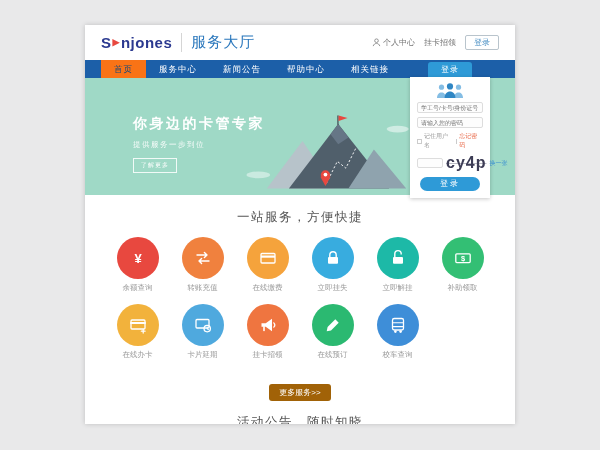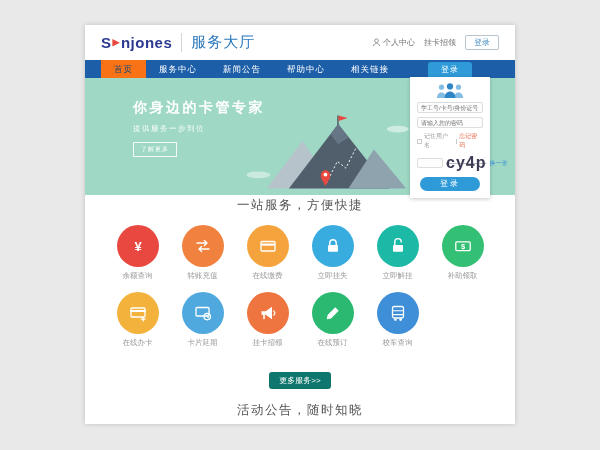--- a/index.html
+++ b/index.html
@@ -19,21 +19,21 @@
   .hdr-login-btn { border: 1px solid #b9c4cc; border-radius: 2px; padding: 1px 8px; color: #4a90c4; cursor: pointer; }
 
   
   .nav { height: 18px; display: flex; padding-left: 16px; font-size: 8.5px; position: relative; z-index: 1; }
   .nav-item { padding: 0 13px; line-height: 18px; color: #fff; cursor: pointer; letter-spacing: 1px; }
   .nav-item.active { background: #f97316; color: #17497c; }
 
   
   .hero { position: relative; height: 117px; }
   .hero-copy { position: absolute; left: 48px; top: 21px; color: #fff; z-index: 2; }
-  .hero-title { font-size: 14px; font-weight: bold; letter-spacing: 2.5px; }
+  .hero-title { font-size: 14px; font-weight: bold; letter-spacing: 2.5px; margin-top: 16px; }
   .hero-sub { font-size: 7.5px; margin-top: 7px; letter-spacing: 1.5px; opacity: .92; }
   .hero-cta { display: inline-block; margin-top: 8px; border: 1px solid rgba(255,255,255,.85);
               font-size: 6px; padding: 2px 7px; color: #fff; cursor: pointer; letter-spacing: 1px; }
   .hero-art { position: absolute; left: 158px; bottom: 0; z-index: 1; }
 
   
   .login-panel { position: absolute; right: 25px; top: -16px; width: 80px; z-index: 6; }
   .login-tab { width: 44px; height: 15px; margin: 0 auto; border-radius: 3px 3px 0 0;
                color: #fff; font-size: 8px; line-height: 15px; text-align: center; letter-spacing: 1px; cursor: pointer; }
   .login-box { background: #fff; box-shadow: 0 1px 4px rgba(0,0,0,.22); padding: 5px 7px 7px;
@@ -47,21 +47,21 @@
   .forgot { color: #e86a4a; cursor: pointer; }
   .cap-row { display: flex; align-items: center; gap: 3px; }
   .cap-row input { width: 26px; height: 10px; }
   .cap-img { font-weight: bold; font-size: 16px; color: #3c3c55;
              letter-spacing: 1px; text-decoration: line-through; text-decoration-color: rgba(60,60,85,.35); cursor: pointer; }
   .cap-refresh { font-size: 6px; color: #3a8fd0; cursor: pointer; white-space: nowrap; }
   .login-submit { height: 14px; border-radius: 8px; color: #fff; font-size: 8px; text-align: center;
                   line-height: 14px; width: 92%; margin: 1px auto 0; cursor: pointer; letter-spacing: 2px; }
 
   
-  .services { text-align: center; padding-top: 2px; }
+  .services { text-align: center; padding-top: 14px; }
   .sec-title { font-size: 12.5px; color: #555; font-weight: 500; letter-spacing: 1.5px; }
   .svc-grid { margin: 11px 20px 0; display: grid; grid-template-columns: repeat(6, 1fr); row-gap: 11px; }
   .svc { cursor: pointer; }
   .circle { width: 42px; height: 42px; border-radius: 50%; margin: 0 auto;
             display: flex; align-items: center; justify-content: center; }
   .svc-label { font-size: 7.5px; color: #999; margin-top: 4px; }
   .more-btn { display: inline-block; margin-top: 11px; color: #fff; font-size: 8px;
               padding: 3px 10px; border-radius: 3px; cursor: pointer; }
 
   
@@ -274,21 +274,21 @@
             <rect x="4.5" y="3.5" width="11" height="11.5" rx="1.8" stroke="#fff" stroke-width="1.3" fill="none"></rect>
             <path d="M4.5 7.8h11M4.5 11.6h11" stroke="#fff" stroke-width="1.1"></path>
             <circle cx="7.4" cy="16.6" r="1.3" fill="#fff"></circle>
             <circle cx="12.6" cy="16.6" r="1.3" fill="#fff"></circle>
           </svg>
         </div>
         <div class="svc-label">校车查询</div>
       </div>
 
     </div>
-    <span class="more-btn" style="background-color: #0f766e; margin-top: 24px;">更多服务&gt;&gt;</span>
+    <span class="more-btn" style="background-color: #a16207; margin-top: 24px;">更多服务&gt;&gt;</span>
   </div>
 
   <div class="ann">
     <div class="sec-title">活动公告，随时知晓</div>
     <div class="panels">
 
       <div class="panel">
         <div class="panel-hd">
           <span class="ribbon" style="background-color: rgb(203, 47, 42);">使用指南</span>
 

